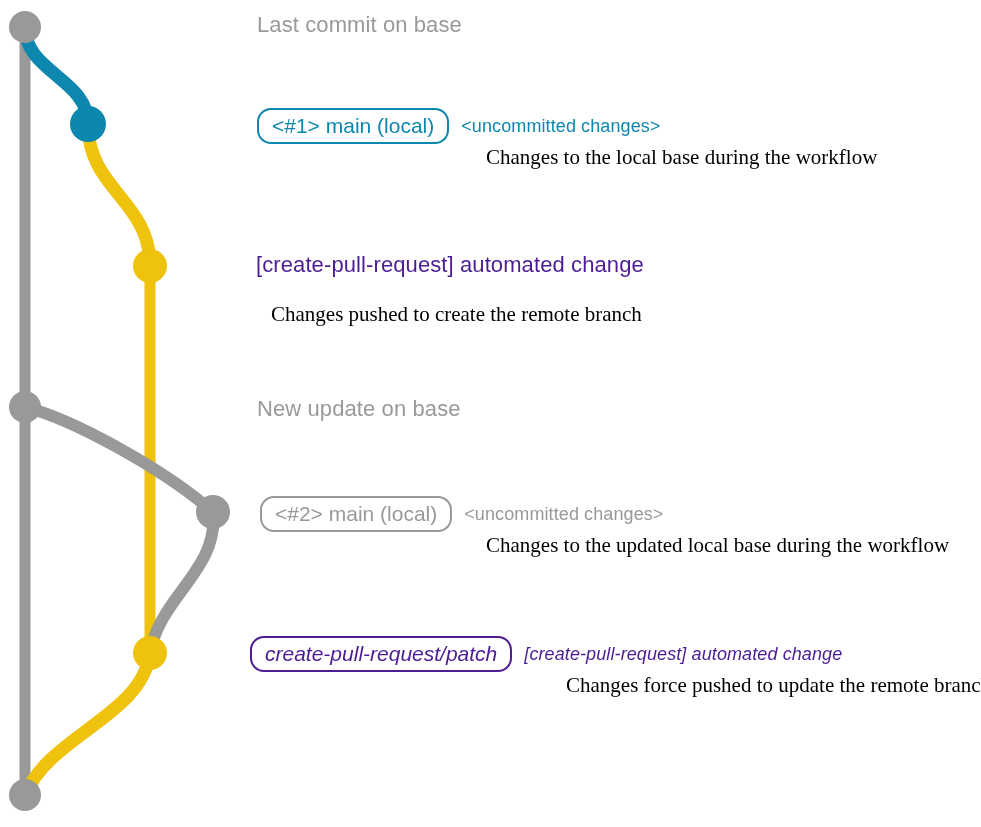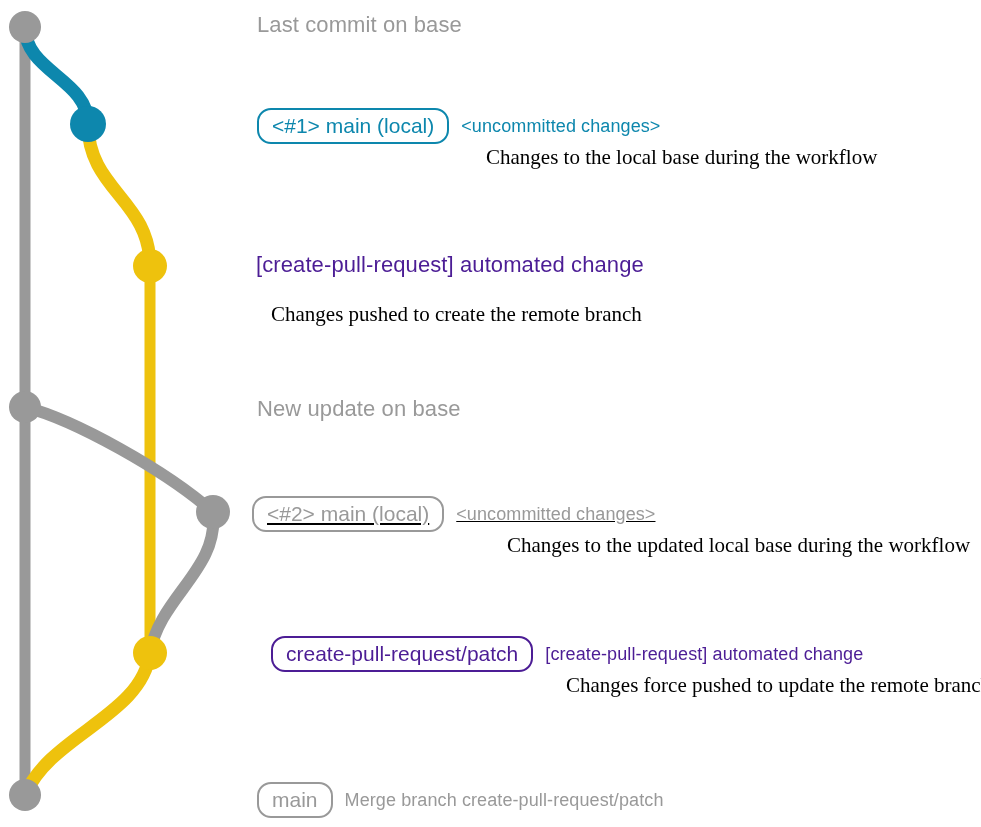--- a/index.html
+++ b/index.html
@@ -109,30 +109,26 @@
 
   <div class="row" style="left:256px; top:252px;">
     <span class="plain-label c-yellow">[create-pull-request] automated change</span>
   </div>
   <div class="desc" style="left:271px; top:292px;margin-top:10px;">Changes pushed to create the remote branch</div>
 
   <div class="row" style="left:257px; top:396px;">
     <span class="plain-label c-gray">New update on base</span>
   </div>
 
-  <div class="row" style="left:252px; top:496px;text-decoration:underline;">
+  <div class="row" style="left:260px; top:496px;">
     <span class="badge c-gray">&lt;#2&gt; main (local)</span>
     <span class="commit-msg c-gray">&lt;uncommitted changes&gt;</span>
   </div>
-  <div class="desc" style="left:507px; top:533px;">Changes to the updated local base during the workflow</div>
+  <div class="desc" style="left:486px; top:533px;">Changes to the updated local base during the workflow</div>
 
-  <div class="row" style="left:271px; top:636px;">
+  <div class="row" style="left:250px; top:636px;font-style:italic;">
     <span class="badge c-yellow">create-pull-request/patch</span>
     <span class="commit-msg c-yellow">[create-pull-request] automated change</span>
   </div>
   <div class="desc" style="left:566px; top:673px;">Changes force pushed to update the remote branch</div>
 
-  <div class="row" style="left:257px; top:782px;">
-    <span class="badge c-gray">main</span>
-    <span class="commit-msg c-gray">Merge branch create-pull-request/patch</span>
-  </div>
 
 </div>
 
 </body></html>

